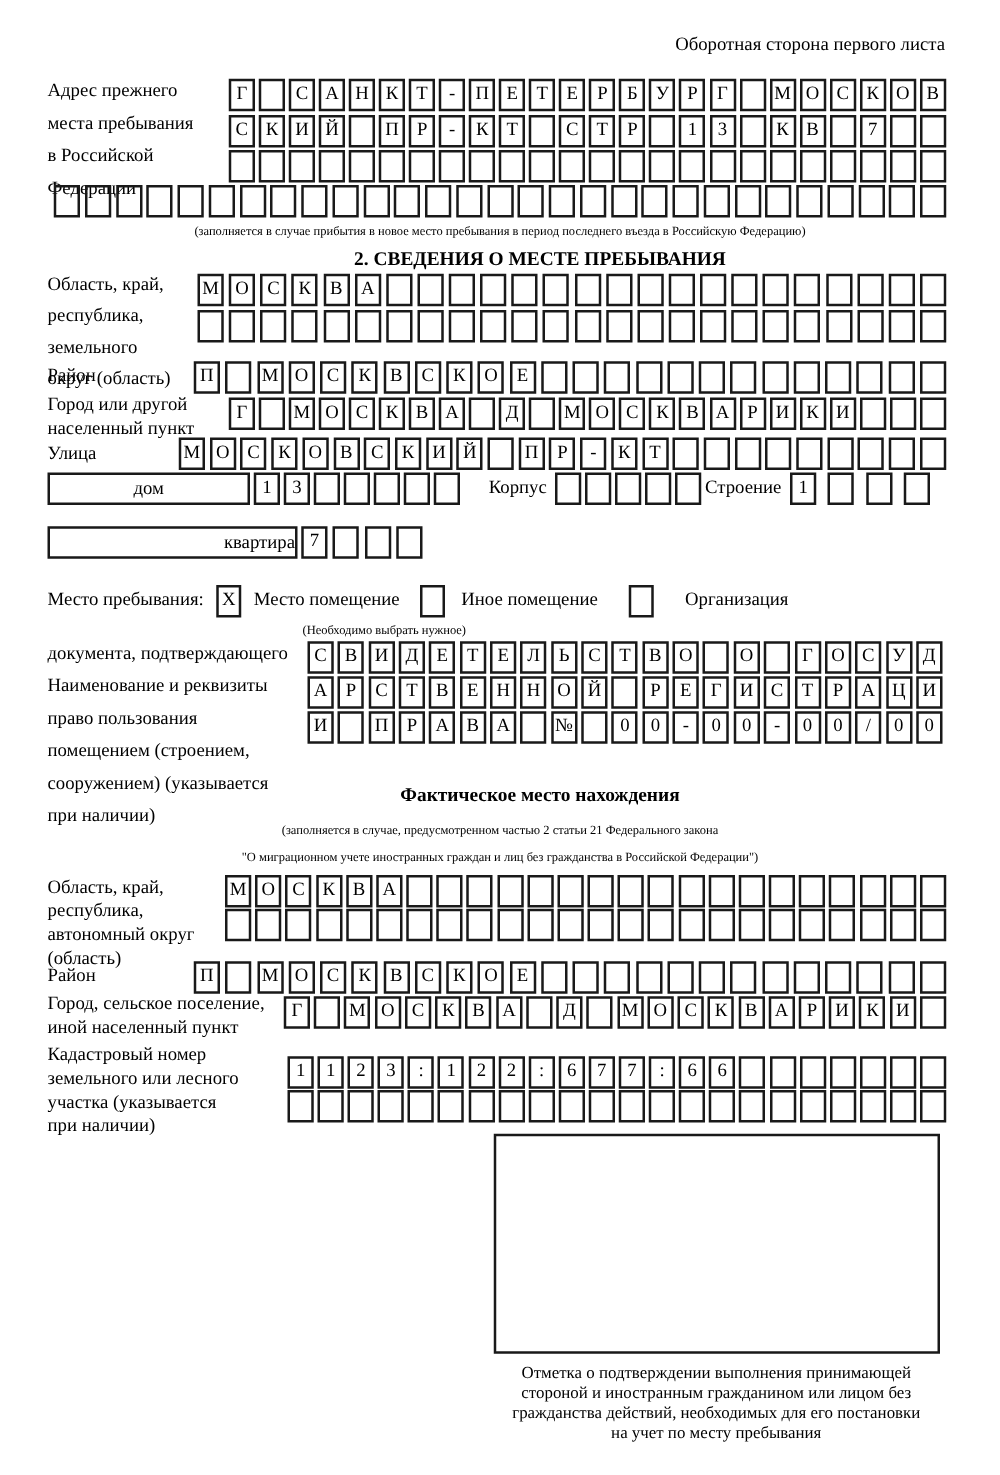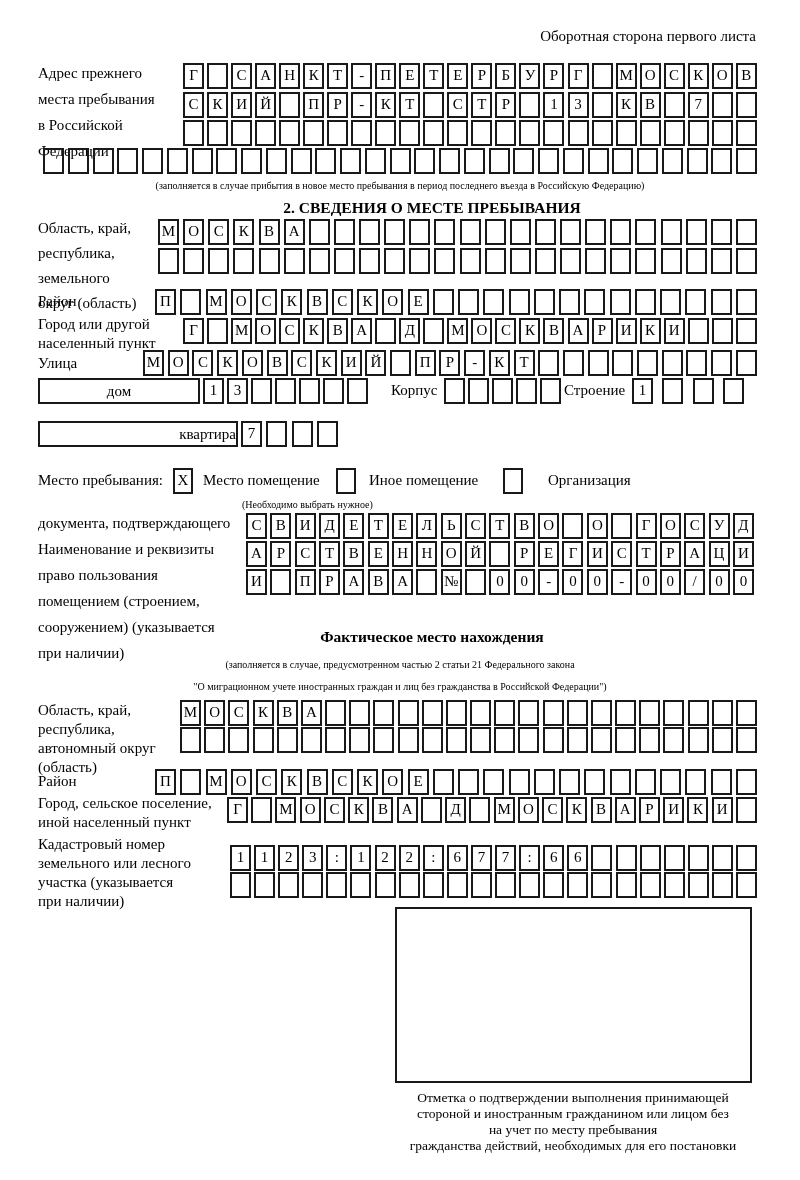--- a/index.html
+++ b/index.html
@@ -589,17 +589,17 @@
       <div class="cell"></div>
       <div class="cell"></div>
       <div class="cell"></div>
       <div class="cell"></div>
     </div>
 
   <div class="bigbox" style="left:395px;top:907px;width:357px;height:176px;"></div>
   <div class="cap" style="left:375px;top:1090px;width:396px;">
       <div>Отметка о подтверждении выполнения принимающей</div>
       <div>стороной и иностранным гражданином или лицом без</div>
+      <div>гражданства действий, необходимых для его постановки</div>
       <div>на учет по месту пребывания</div>
-      <div>гражданства действий, необходимых для его постановки</div>
     </div>
 
 </div>
 
 </body></html>

